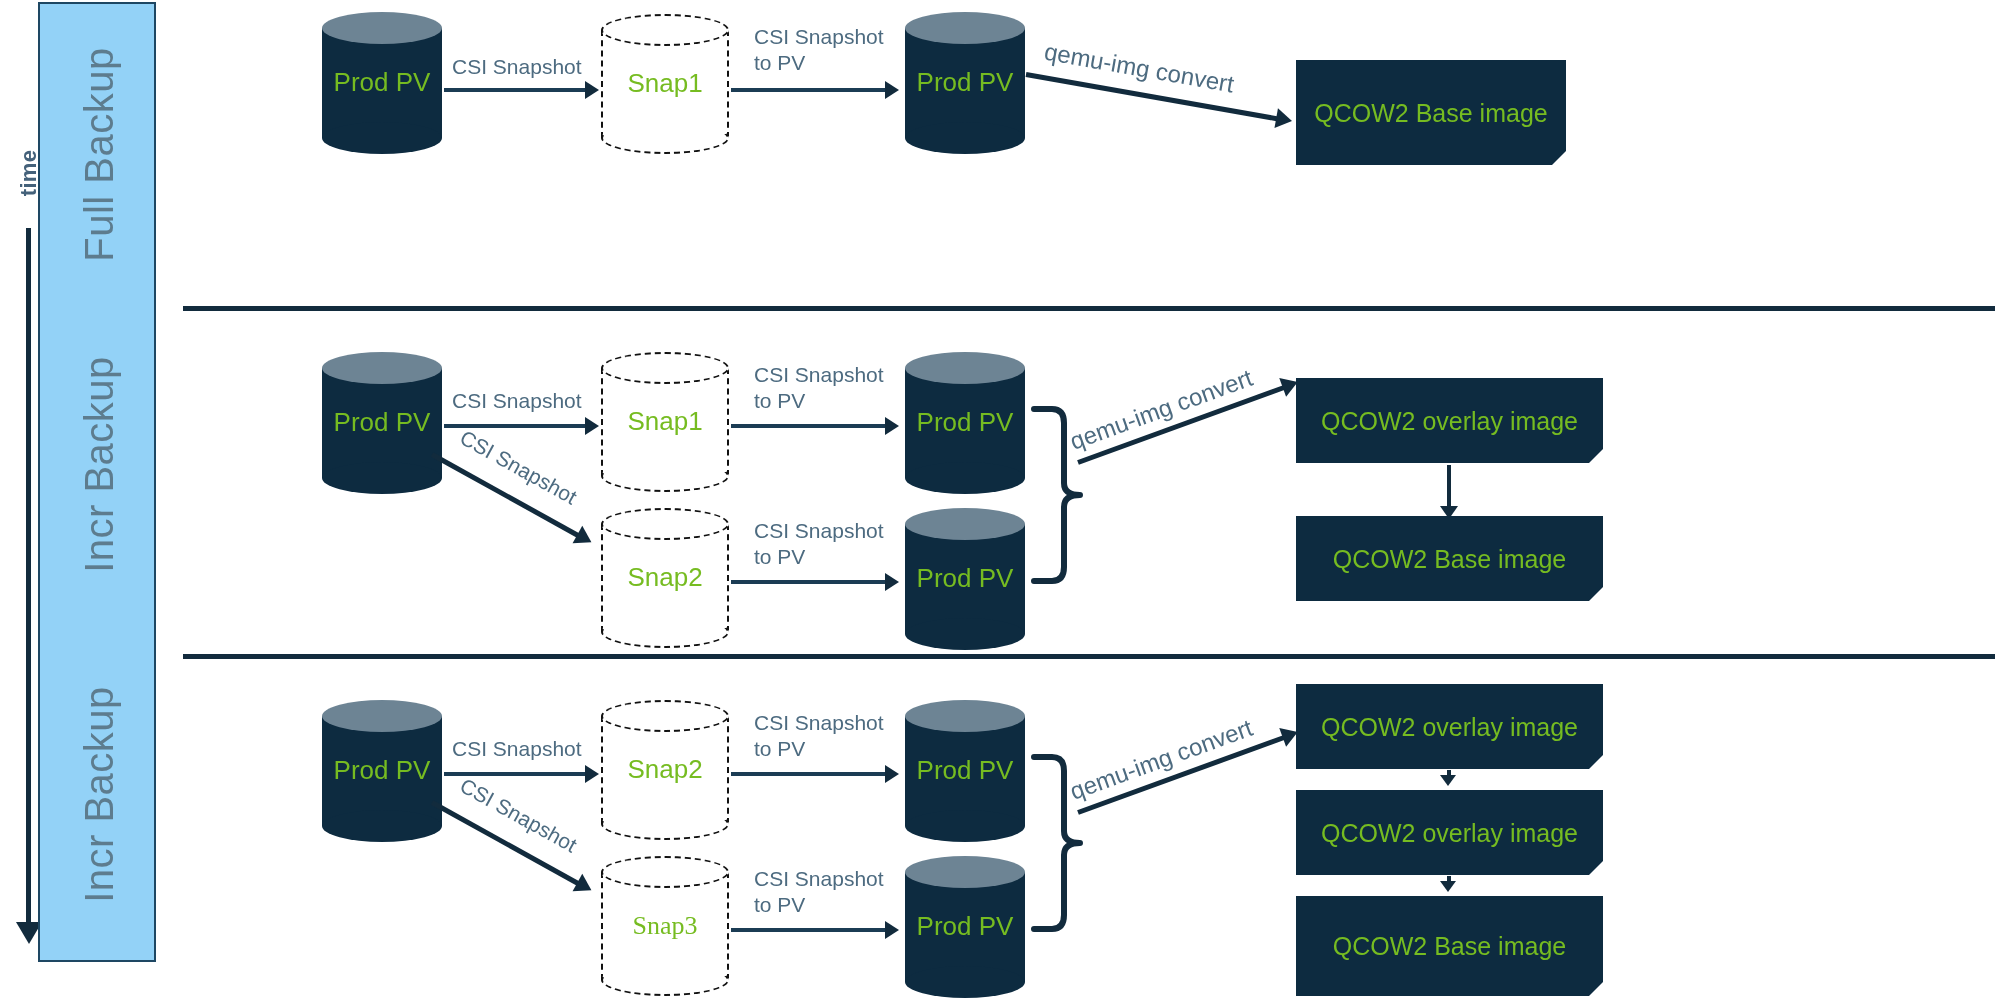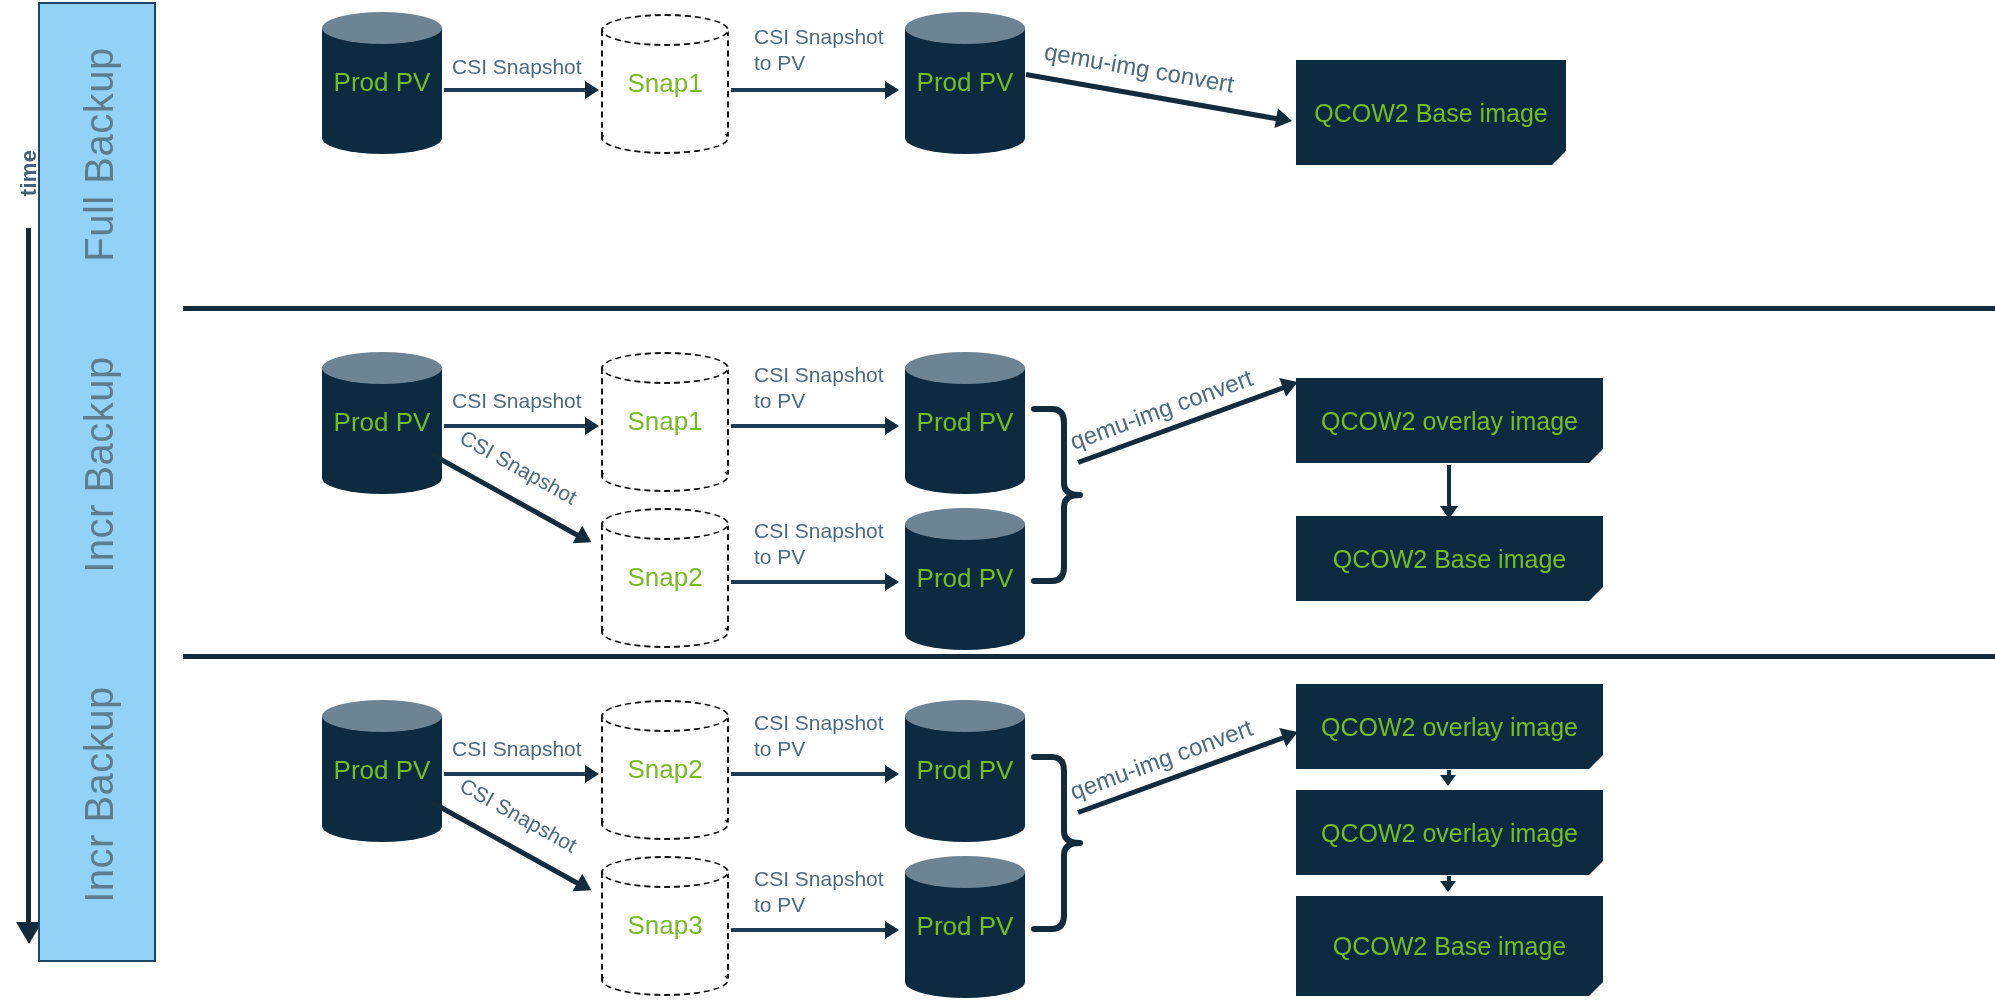--- a/index.html
+++ b/index.html
@@ -245,21 +245,21 @@
     <div class="bot"></div>
     <div class="body"></div>
     <div class="top"></div>
     <div class="lbl">Prod
 PV</div>
   </div>
 
   <div class="diag" style="left:432px;top:800px;width:168px;transform:rotate(29deg);"></div>
   <div class="lab rot" style="left:450px;top:792px;transform:rotate(29deg) translateY(-24px);">CSI Snapshot</div>
 
-  <div class="cyl snap" style="left:601px;top:856px;width:128px;height:140px;">
+  <div class="cyl snap" style="left:601px;top:856px;width:128px;height:140px;font-family:Liberation Serif, serif;">
     <div class="bot"></div>
     <div class="body"></div>
     <div class="top"></div>
     <div class="lbl">Snap3</div>
   </div>
 
   <div class="lab" style="left:754px;top:866px;">CSI Snapshot
 to PV</div>
   <div class="h-arrow" style="left:731px;top:928px;width:155px;"></div>
 

